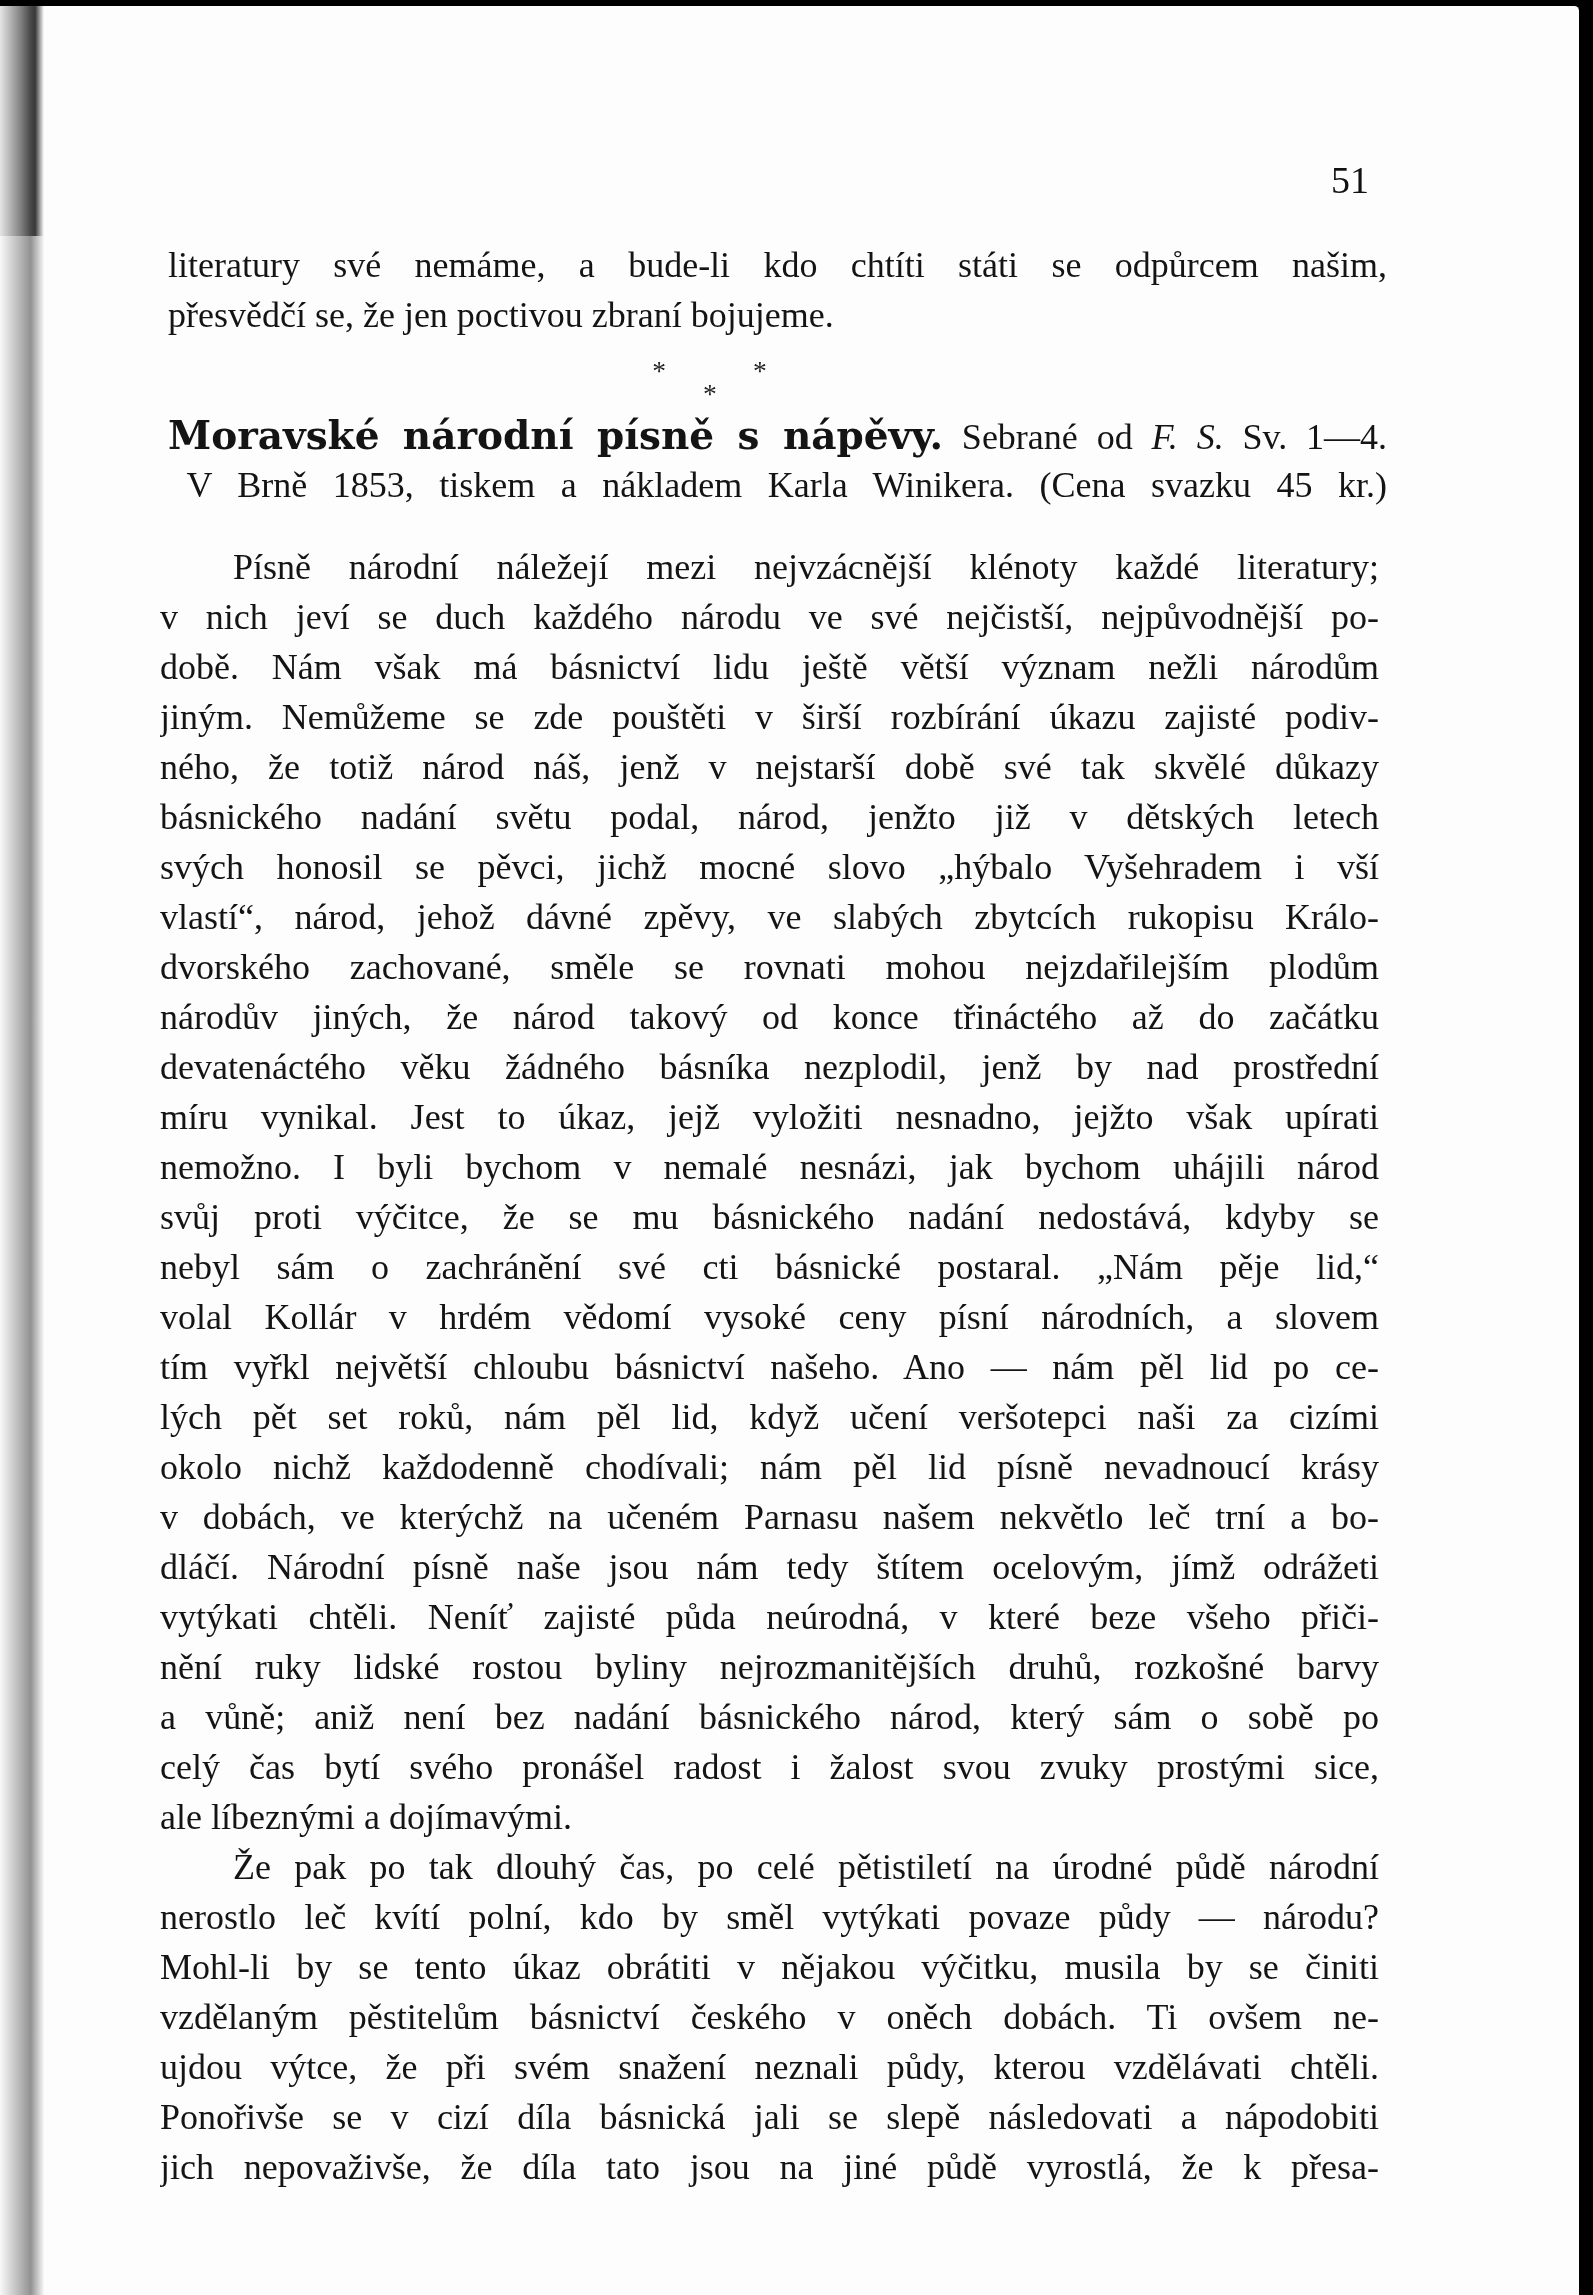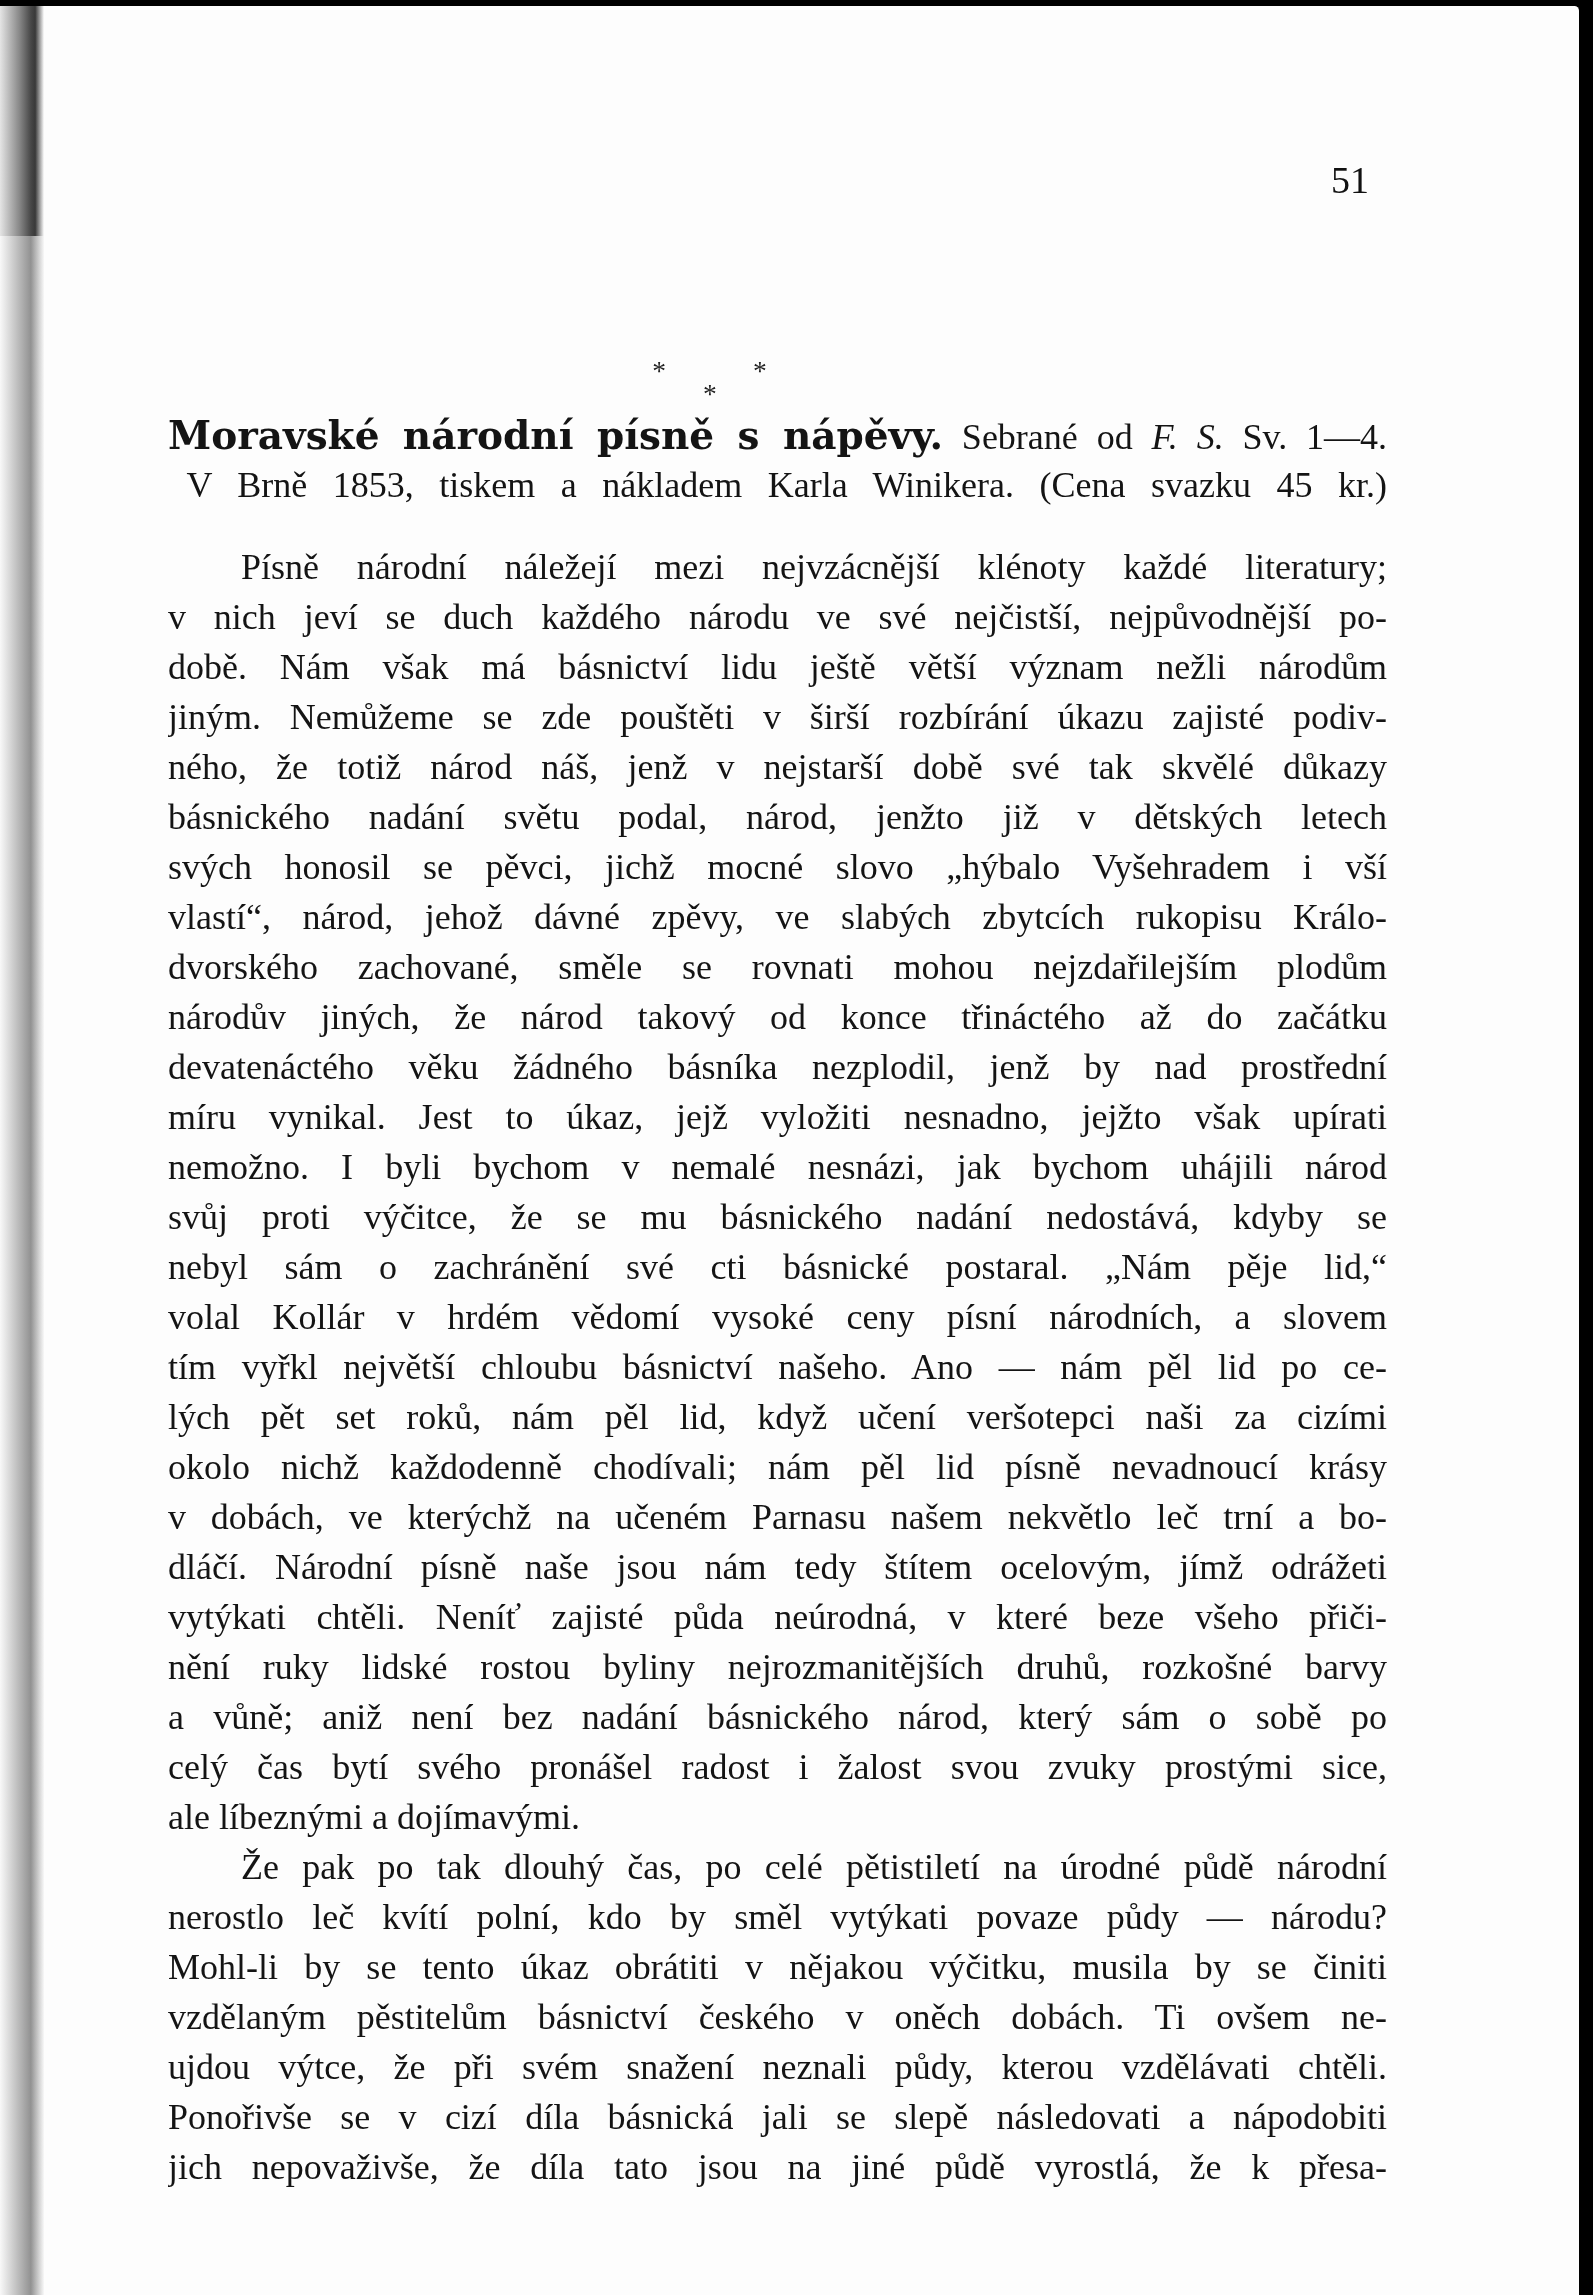--- a/index.html
+++ b/index.html
@@ -84,31 +84,35 @@
     display: block;
     height: 50px;
     line-height: 50px;
     white-space: nowrap;
     text-align: justify;
     text-align-last: justify;
   }
   .heading-bold { font-weight: bold; font-family: "DejaVu Serif", serif; font-size: 39px; }
   .it { font-style: italic; }
   .block2 { position: absolute; left: 168px; top: 404px; width: 1219px; color: #141414; font-size: 36px; }
-  .block3 { position: absolute; left: 168px; top: 536px; width: 1219px; color: #141414; font-size: 36px; }
+  .block3 { position: absolute; left: 160px; top: 536px; width: 1219px; color: #141414; font-size: 36px; }
 </style>
 </head>
 <body>
 
 <div class="page">
   <div class="gutter-shadow"></div>
   <div class="gutter-shadow top"></div>
 
   <div class="page-number">51</div>
 
+  <div class="text-block">
+    <span class="line">literatury své nemáme, a bude-li kdo chtíti státi se odpůrcem našim,</span>
+    <span class="line last">přesvědčí se, že jen poctivou zbraní bojujeme.</span>
+  </div>
 
   <div class="asterism">
     <span style="left:9.2px; top:0;">*</span>
     <span style="left:60px; top:23px;">*</span>
     <span style="left:110px; top:0;">*</span>
   </div>
 
   <div class="block2">
     <span class="heading-line">
       <span class="heading-bold">Moravské národní písně s nápěvy.</span>

